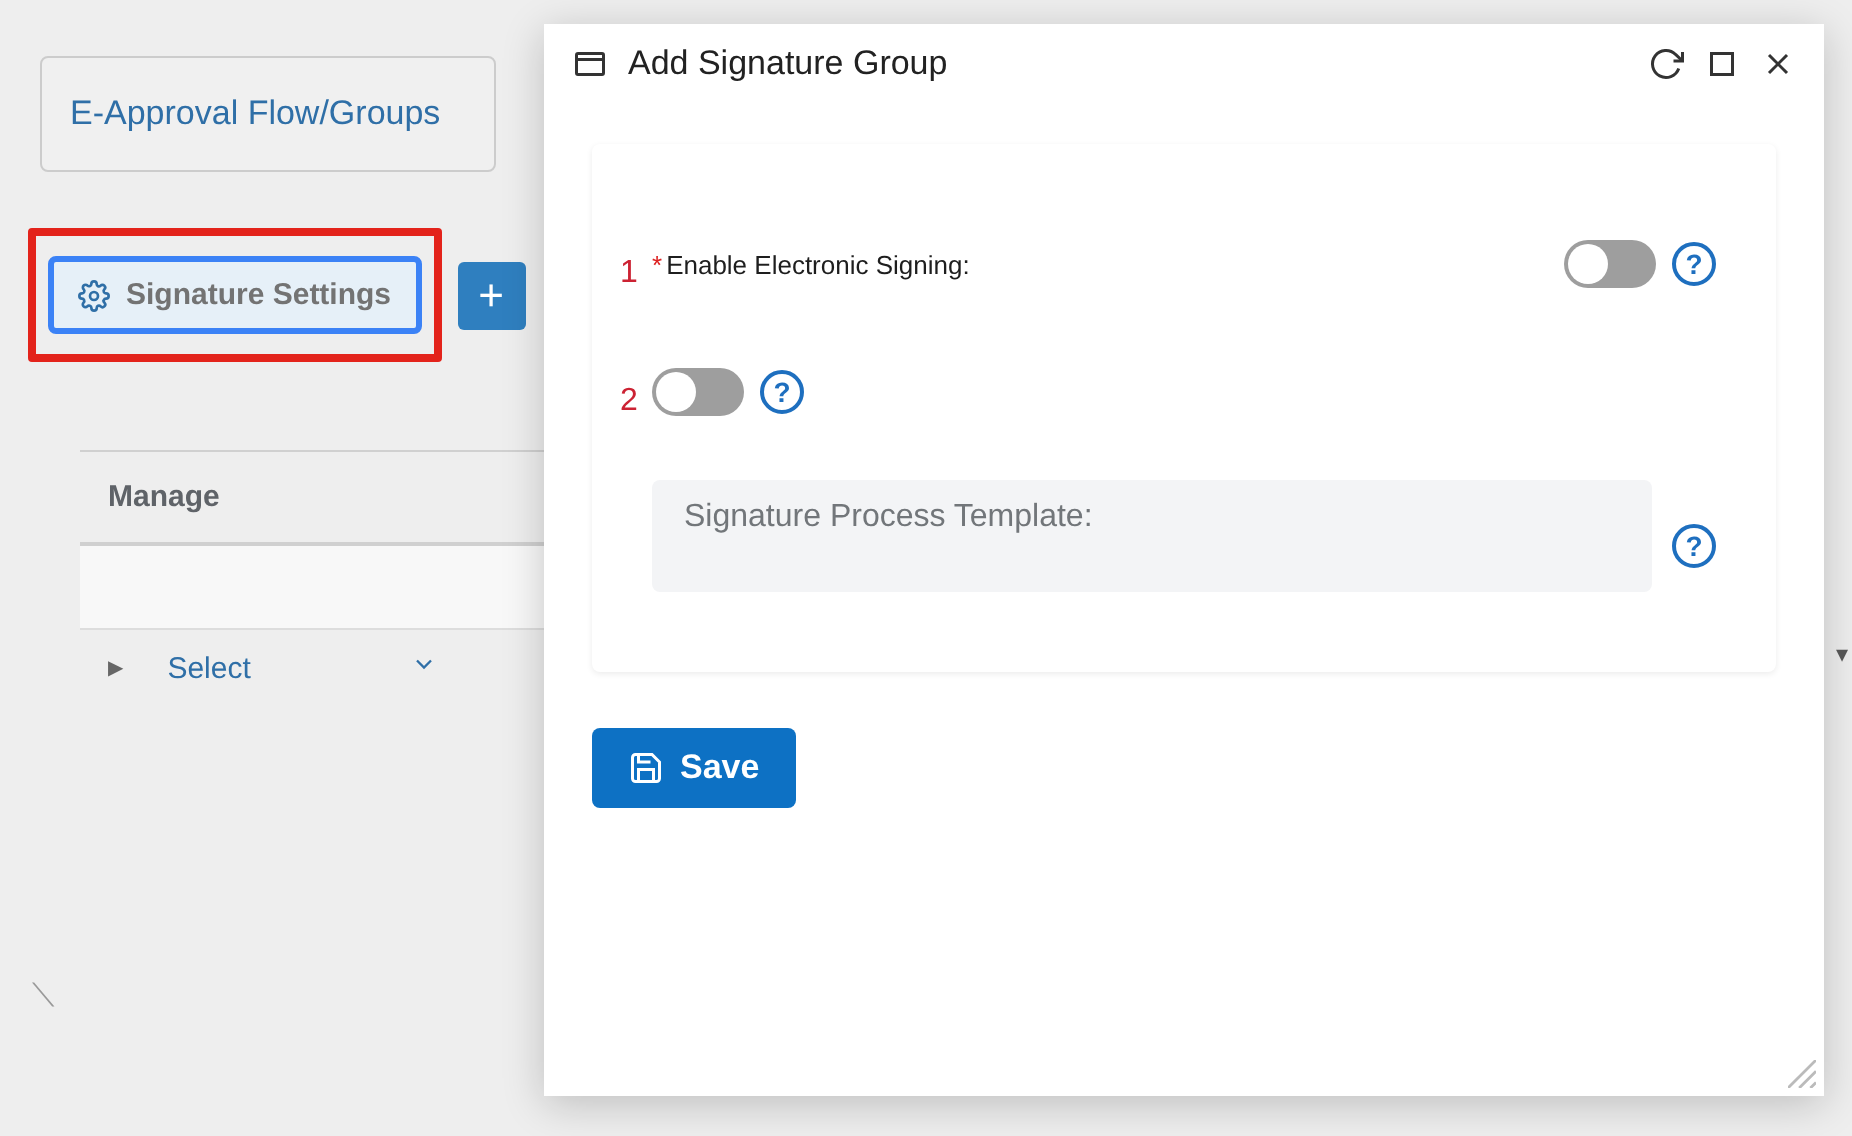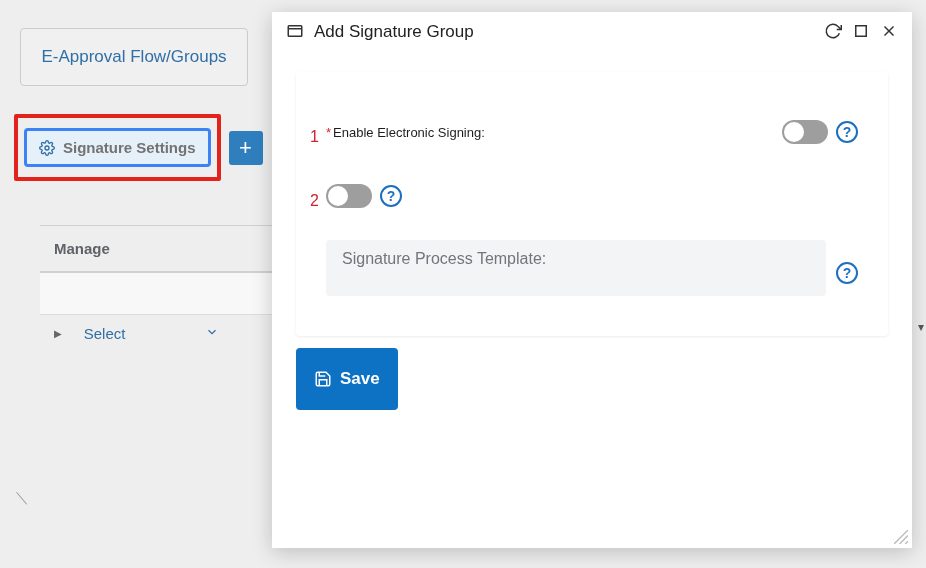--- a/index.html
+++ b/index.html
@@ -129,20 +129,21 @@
       top: 12px;
       width: 640px;
       height: 536px;
       background: #fff;
       box-shadow: 0 4px 20px rgba(0,0,0,0.2);
       display: flex;
       flex-direction: column;
     }
     .modal-header {
       display: flex;
+      align-items: center;
       padding: 10px 14px;
       gap: 10px;
     }
     .modal-title {
       flex: 1;
       font-size: 17px;
       color: #222;
     }
     .modal-header-icon {
       width: 18px; height: 18px;
@@ -243,26 +244,26 @@
       padding-left: 10px;
       display: flex;
       align-items: center;
       justify-content: space-between;
       cursor: pointer;
     }
     .select-chevron {
       color: #1e6fbf;
     }
     .save-btn {
-      margin-top: 12px;
+      margin-top: 28px;
       background: #0d71c4;
       color: #fff;
       border: none;
       border-radius: 4px;
-      padding: 21px 18px;
+      padding: 10px 18px;
       font-size: 17px;
       font-weight: 600;
       display: inline-flex;
       align-items: center;
       gap: 8px;
       cursor: pointer;
       justify-content: center;
     }
     .save-icon { width: 18px; height: 18px; }
     .modal-resize {
@@ -279,21 +280,21 @@
       color: #555;
       font-size: 12px;
     }
   </style>
 </head>
 <body>
 
 <div class="bg-page">
   <div class="bg-tabs"></div>
 
-  <div class="bg-card" style="width:228px;text-align:center;">
+  <div class="bg-card" style="width:228px;">
     <a class="bg-card-link">E-Approval Flow/Groups</a>
   </div>
 
   <div class="bg-toolbar">
     <div class="highlight-box">
       <button class="sig-settings-btn">
         <span class="gear-icon">
           <svg viewBox="0 0 24 24" fill="none" stroke="#2f6fa7" stroke-width="2">
             <circle cx="12" cy="12" r="3"></circle>
             <path d="M19.4 15a1.7 1.7 0 0 0 .34 1.87l.06.06a2 2 0 1 1-2.83 2.83l-.06-.06a1.7 1.7 0 0 0-1.87-.34 1.7 1.7 0 0 0-1 1.55V21a2 2 0 1 1-4 0v-.09a1.7 1.7 0 0 0-1.11-1.55 1.7 1.7 0 0 0-1.87.34l-.06.06a2 2 0 1 1-2.83-2.83l.06-.06a1.7 1.7 0 0 0 .34-1.87 1.7 1.7 0 0 0-1.55-1H3a2 2 0 1 1 0-4h.09a1.7 1.7 0 0 0 1.55-1.11 1.7 1.7 0 0 0-.34-1.87l-.06-.06a2 2 0 1 1 2.83-2.83l.06.06a1.7 1.7 0 0 0 1.87.34H9a1.7 1.7 0 0 0 1-1.55V3a2 2 0 1 1 4 0v.09a1.7 1.7 0 0 0 1 1.55 1.7 1.7 0 0 0 1.87-.34l.06-.06a2 2 0 1 1 2.83 2.83l-.06.06a1.7 1.7 0 0 0-.34 1.87V9a1.7 1.7 0 0 0 1.55 1H21a2 2 0 1 1 0 4h-.09a1.7 1.7 0 0 0-1.55 1z"></path>

